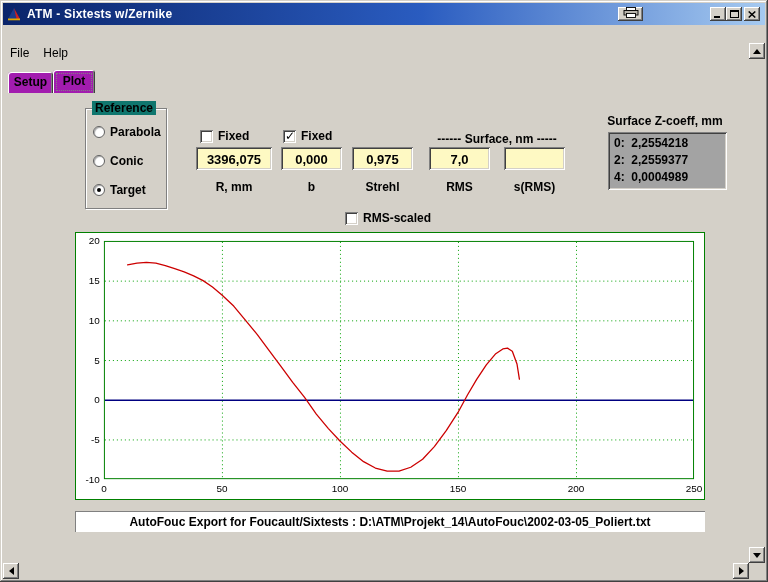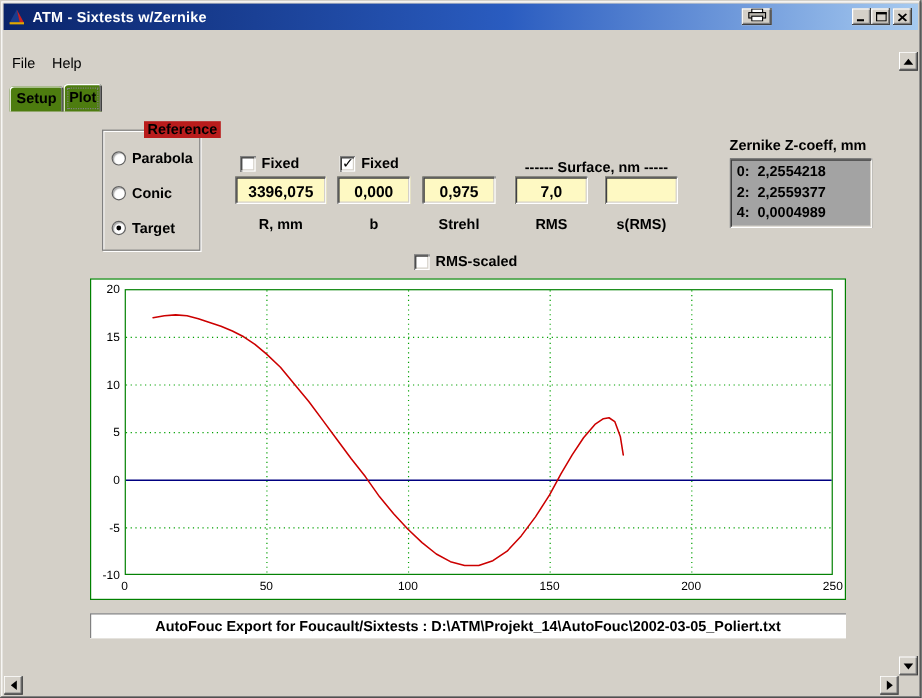--- a/index.html
+++ b/index.html
@@ -27,31 +27,31 @@
   .tb-btn.print { width:25px; right:122px; }
   .tb-btn.min { right:39px; }
   .tb-btn.max { right:23px; }
   .tb-btn.close { right:5px; }
 
   
   .menubar { position:absolute; left:3px; top:25px; right:19px; height:19px; display:flex; align-items:center; }
   .menu-item { padding:2px 7px; font-size:12px;margin-top:37px; }
 
   
-  .tab { position:absolute; text-align:center; font-weight:bold; font-size:12px; background:#4d7c0f;
+  .tab { position:absolute; text-align:center; font-weight:bold; font-size:12px; background:#a21caf;
     border-top-left-radius:3px; border-top-right-radius:3px;
     box-shadow: inset 1px 1px 0 #fff, inset -1px 0 0 #404040, inset -2px 0 0 #808080; }
   .tab.inactive { left:8px; top:72px; width:45px; height:21px; line-height:21px; }
-  .tab.active { left:53px; top:70px; width:32px; height:23px; line-height:22px; z-index:2; }
+  .tab.active { left:53px; top:70px; width:42px; height:23px; line-height:22px; z-index:2; }
   .tab.active .focus { position:absolute; left:3px; top:3px; right:3px; bottom:2px; border:1px dotted #808080; }
 
   
   .groupbox { position:absolute; left:85px; top:108px; width:82px; height:101px;
     border:1px solid #808080; box-shadow: inset 1px 1px 0 #fff, 1px 1px 0 #fff; }
-  .groupbox-title { position:absolute; top:-8px; left:6px; background:#b91c1c; padding:0 3px; font-weight:bold;margin-left:28px; }
+  .groupbox-title { position:absolute; top:-8px; left:6px; background:#0f766e; padding:0 3px; font-weight:bold; }
   .radio-row { position:absolute; left:7px; display:flex; align-items:center; gap:5px; height:14px; }
   .radio { position:relative; width:12px; height:12px; border-radius:50%; background:#fff;
     border:1px solid #606060; box-shadow: inset 1px 1px 1px rgba(0,0,0,.35); flex:0 0 auto; }
   .radio.on::after { content:""; position:absolute; left:3px; top:3px; width:4px; height:4px; background:#000; border-radius:50%; }
   .radio-label { font-weight:bold; white-space:nowrap; }
 
   
   .check-row { position:absolute; display:flex; align-items:center; gap:5px; height:14px; }
   .checkbox { position:relative; width:13px; height:13px; background:#fff;
     box-shadow: inset 1px 1px 0 #808080, inset -1px -1px 0 #fff, inset 2px 2px 0 #404040, inset -2px -2px 0 #d4d0c8;
@@ -184,21 +184,21 @@
   <input class="edit" style="left: 352px; top: 147px; width: 61px;" value="0,975">
   <input class="edit" style="left: 429px; top: 147px; width: 61px;" value="7,0">
   <input class="edit" style="left: 504px; top: 147px; width: 61px;" value="">
 
   <div class="field-label" style="left:196px; top:180px; width:76px">R, mm</div>
   <div class="field-label" style="left:281px; top:180px; width:61px">b</div>
   <div class="field-label" style="left:352px; top:180px; width:61px">Strehl</div>
   <div class="field-label" style="left:429px; top:180px; width:61px">RMS</div>
   <div class="field-label" style="left:504px; top:180px; width:61px">s(RMS)</div>
 
-  <div class="zcoeff-title">Zernike Z-coeff, mm</div>
+  <div class="zcoeff-title">Surface Z-coeff, mm</div>
   <div class="listbox">
     <div class="list-item">0:  2,2554218</div>
     <div class="list-item">2:  2,2559377</div>
     <div class="list-item">4:  0,0004989</div>
   </div>
 
   <div class="check-row" style="left:345px; top:211px">
     <span class="checkbox"></span>
     <span class="check-label">RMS-scaled</span>
   </div>

